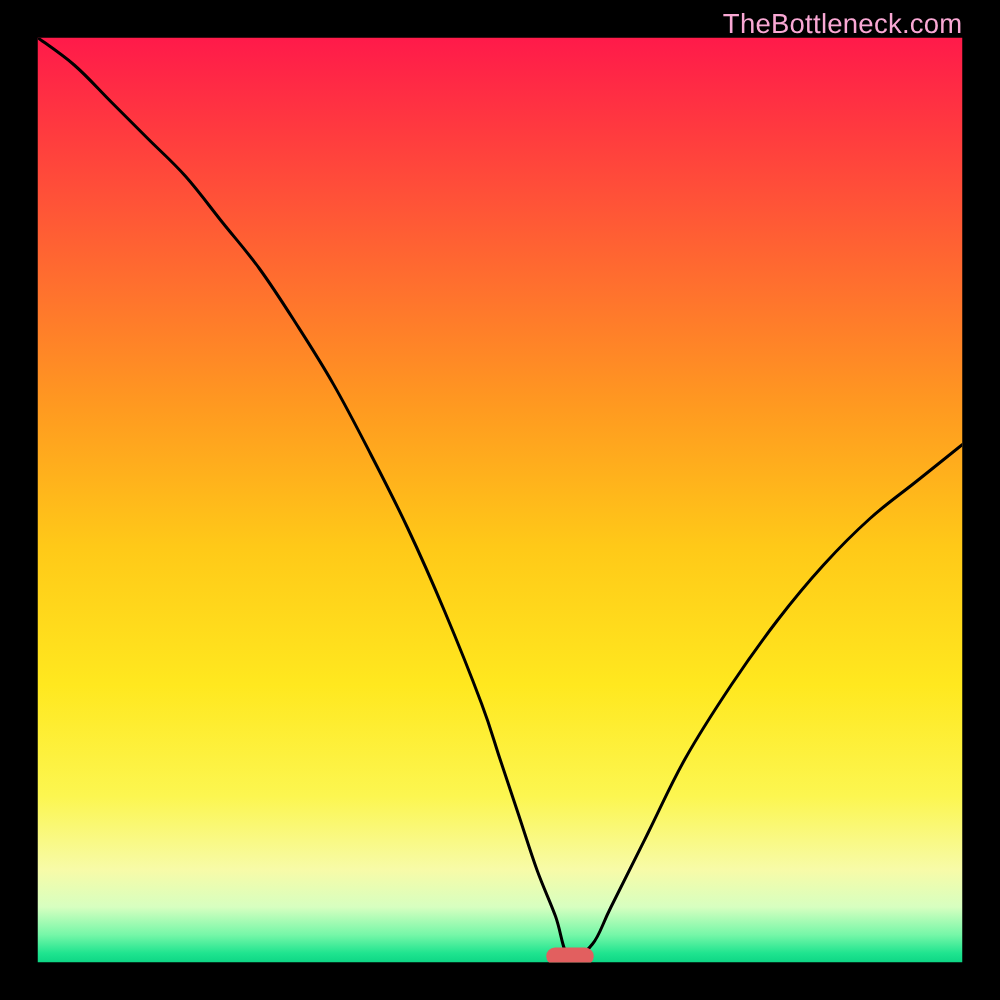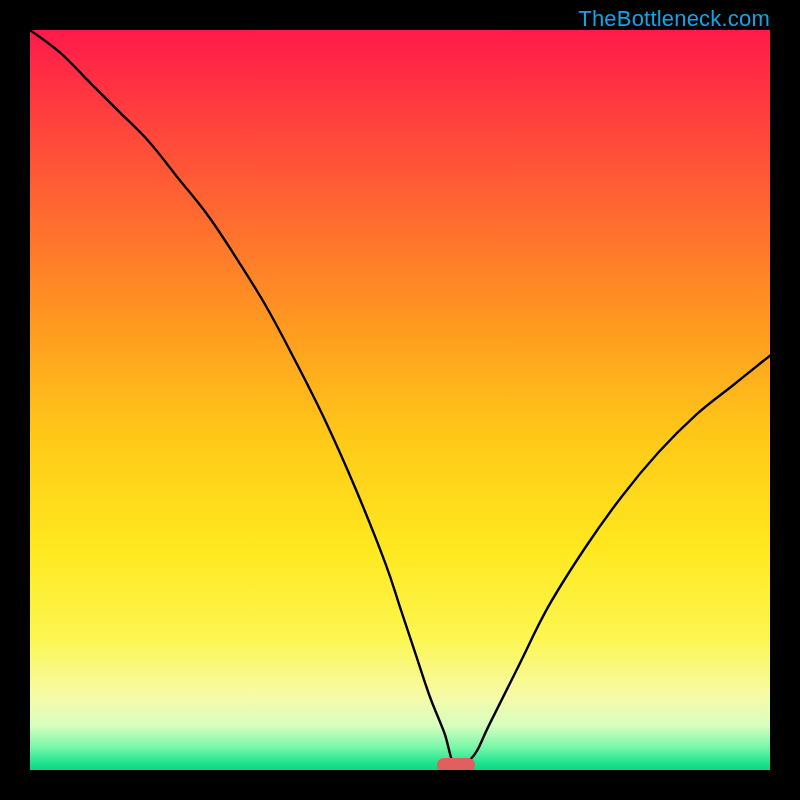--- a/index.html
+++ b/index.html
@@ -40,21 +40,21 @@
       #d7ffc0 94%,
       #76f7a8 97%,
       #1fe48f 99%,
       #0dd685 100%
     );
   }
   .watermark {
     position: absolute;
     top: 6px;
     right: 30px;
-    color: #0ea5e9;
+    color: #f9a8d4;
     font-size: 22px;
     font-weight: 500;
     letter-spacing: 0.2px;
     user-select: none;
   }
   .curve {
     position: absolute;
     inset: 0;
   }
   .marker {

